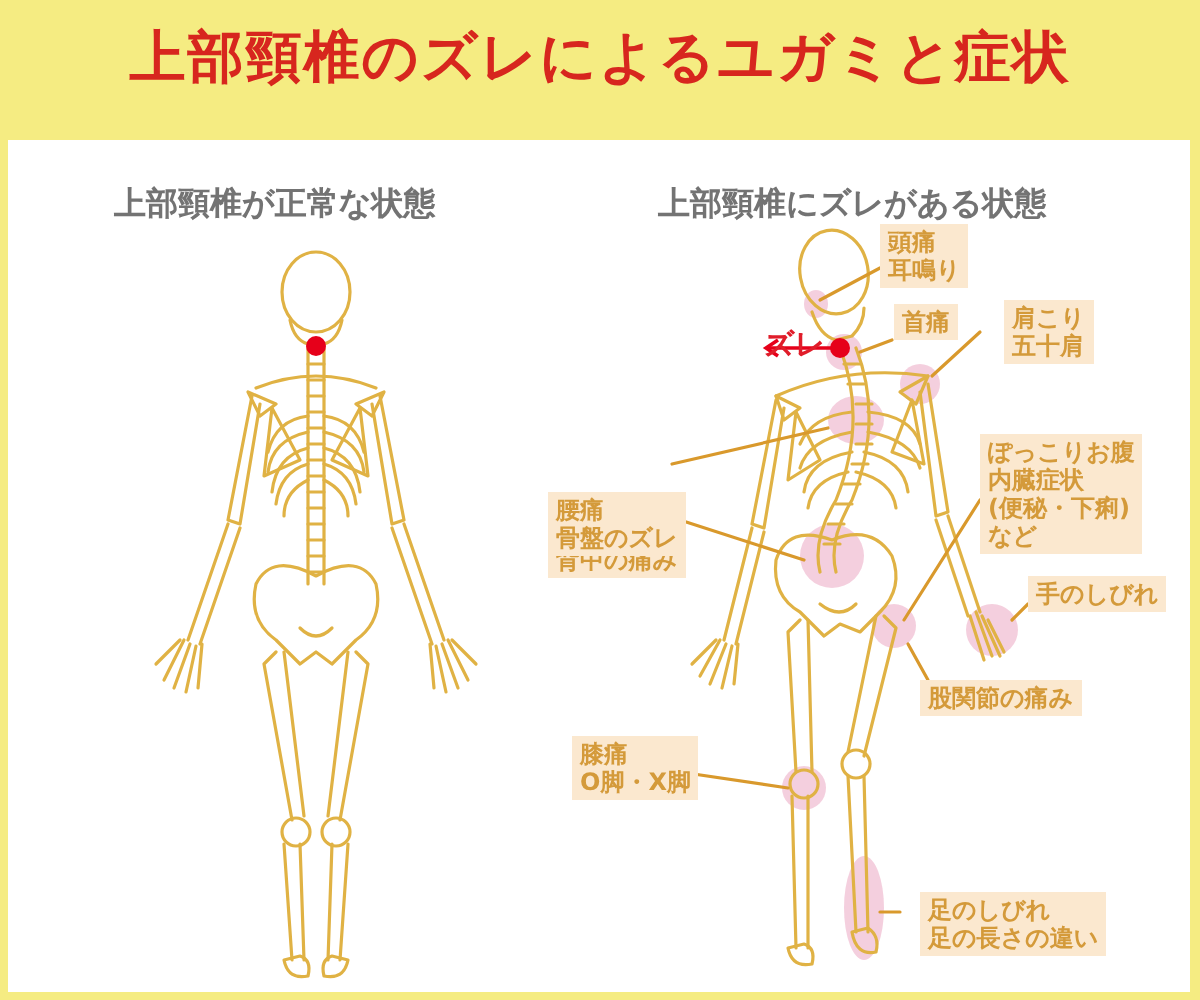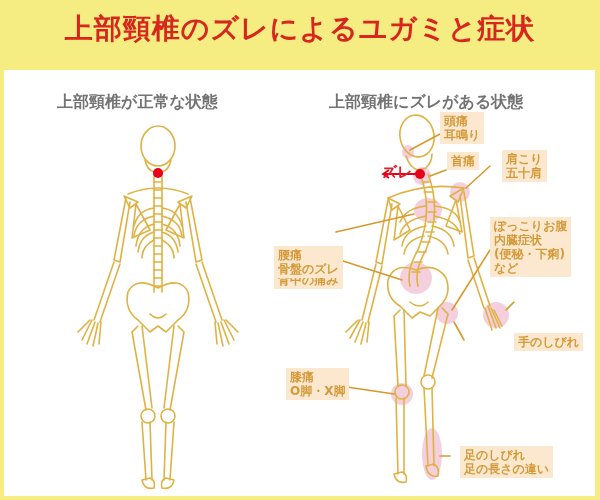--- a/index.html
+++ b/index.html
@@ -137,18 +137,19 @@
   <div class="lbl" style="left:443px; top:82px;">首痛</div>
   <div class="lbl" style="left:486px; top:80px;margin-left:12px;">肩こり
 五十肩</div>
   <div class="lbl" style="left:270px; top:165px;margin-top:36px;">背中の痛み</div>
   <div class="lbl" style="left:486px; top:134px;margin-top:13px;">ぽっこりお腹
 内臓症状
 (便秘・下痢)
 など</div>
   <div class="lbl" style="left:270px; top:176px;">腰痛
 骨盤のズレ</div>
-  <div class="lbl" style="left:510px; top:218px;margin-top:45px;">手のしびれ</div>
+  <div class="lbl" style="left:510px; top:218px;">手のしびれ</div>
+  <div class="lbl" style="left:456px; top:270px;">股関節の痛み</div>
   <div class="lbl" style="left:456px; top:376px;">足のしびれ
 足の長さの違い</div>
   <div class="lbl" style="left:282px; top:298px;">膝痛
 O脚・X脚</div>
 </div>
 
 </body></html>

